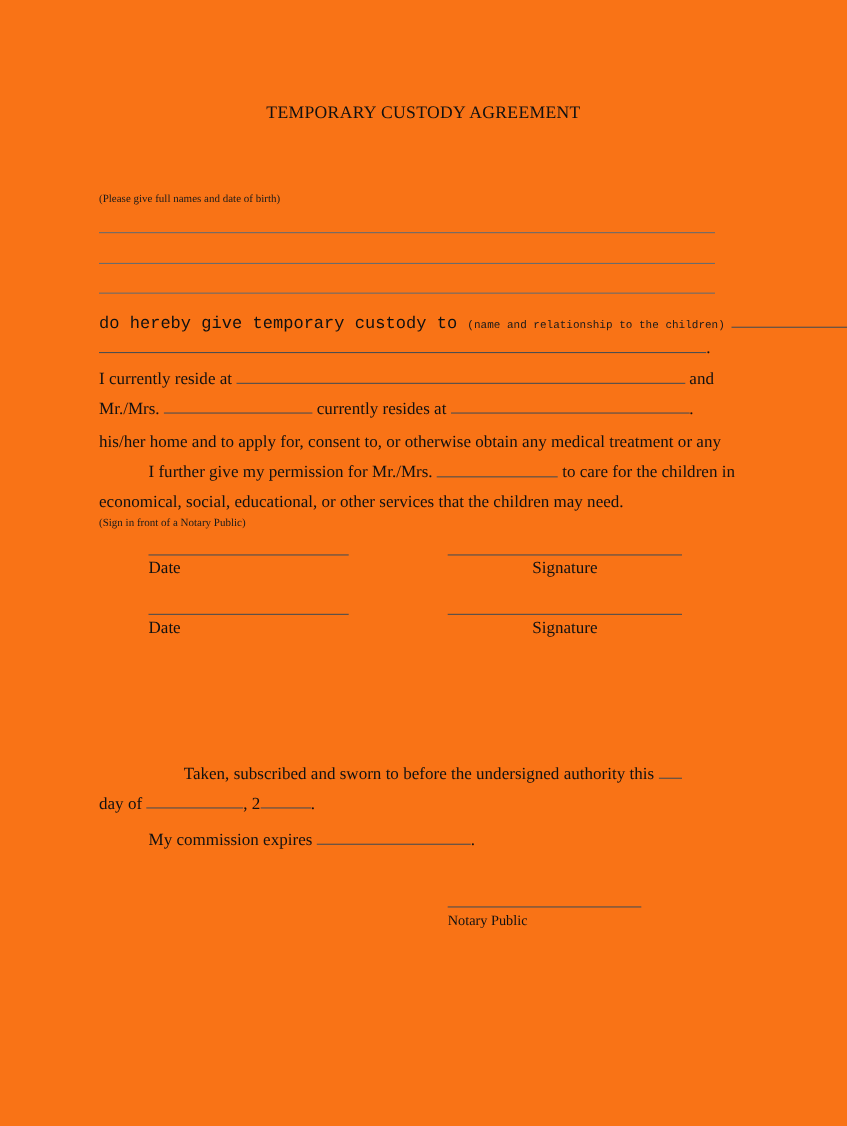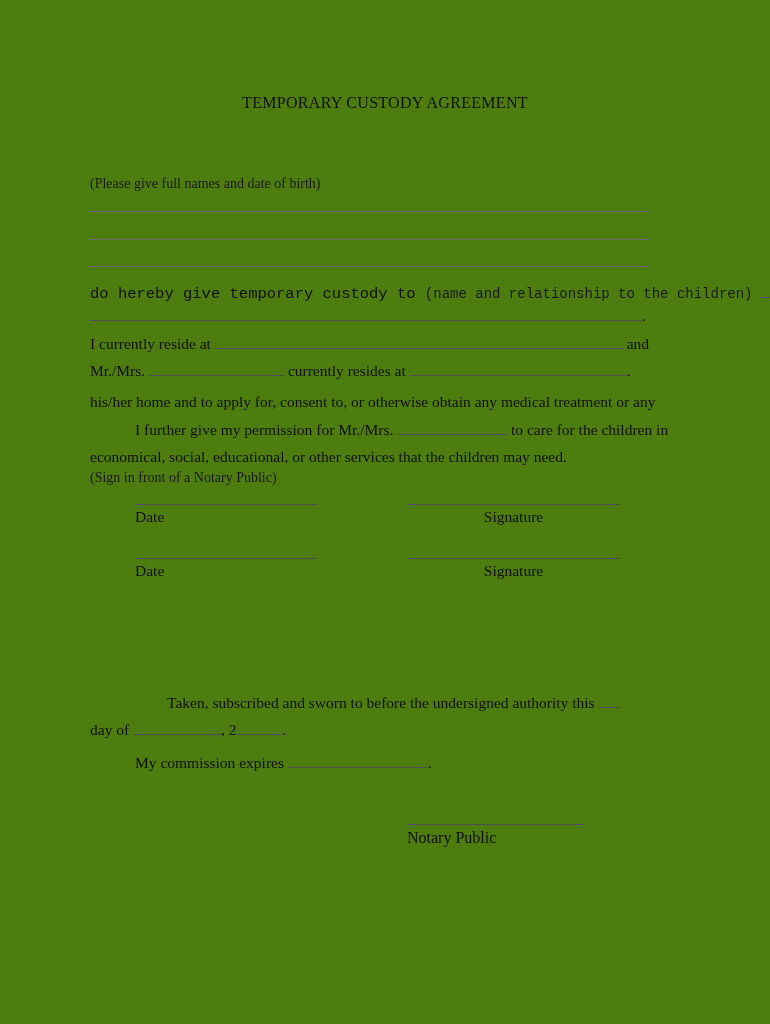--- a/index.html
+++ b/index.html
@@ -1,20 +1,20 @@
 <!DOCTYPE html>
 <html><head>
 <meta charset="utf-8">
 <style>
   html, body { margin: 0; padding: 0; background: #ffffff; }
   .page {
     position: relative;
     width: 770px;
     height: 1024px;
-    background: #4d7c0f;
+    background: #f97316;
     font-family: "Liberation Serif", serif;
     font-size: 15.5px;
     color: #111111;
     overflow: hidden;
   }
   .abs { position: absolute; margin: 0; white-space: nowrap; }
   .title {
     top: 94px; left: 0; width: 770px;
     text-align: center;
     font-size: 16px;
@@ -24,32 +24,32 @@
     display: inline-block;
     height: 14px;
     border-bottom: 1.5px solid #4e4e4e;
     vertical-align: baseline;
   }
   .rule {
     position: absolute;
     height: 0;
     border-bottom: 1.5px solid #6b6b6b;
   }
-  .small { font-size: 14px; color: #1a1a1a; }
+  .small { font-size: 10px; color: #1a1a1a; }
   .para-block { position: absolute; margin: 0; }
   .para-block .bline { line-height: 27.5px; white-space: nowrap; }
   .indent { padding-left: 45px; }
   .sig-row { position: absolute; left: 135px; display: flex; }
   .sig-col .sline { height: 0; border-top: 1.5px solid #4e4e4e; }
   .sig-col .slabel { margin-top: 3px; font-size: 15.5px; }
   .sig-col.date-col { width: 182px; margin-right: 90px; }
   .sig-col.sig-col2 { width: 213px; text-align: center; }
   .notary-block { position: absolute; left: 407px; top: 824px; }
   .notary-block .nline { width: 176px; height: 0; border-top: 1.5px solid #4e4e4e; }
-  .notary-block .nlabel { margin-top: 4px; font-size: 16px; }
+  .notary-block .nlabel { margin-top: 4px; font-size: 13px; }
 </style>
 </head>
 <body>
 
 <div class="page">
 
   <div class="abs title">TEMPORARY CUSTODY AGREEMENT</div>
 
 
   <div class="abs small" style="top:176px; left:90px;">(Please give full names and date of birth)</div>

